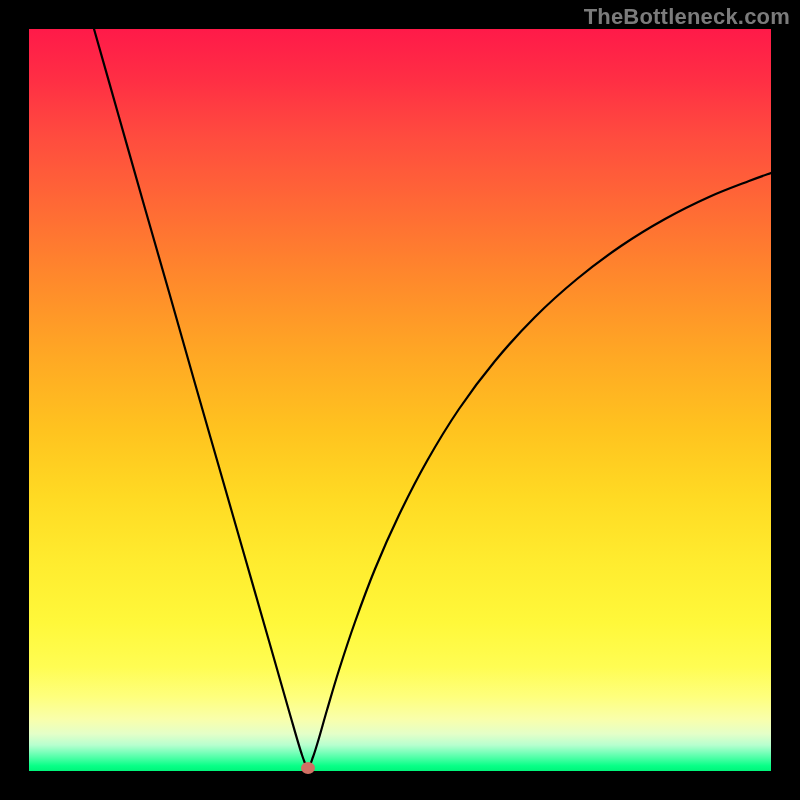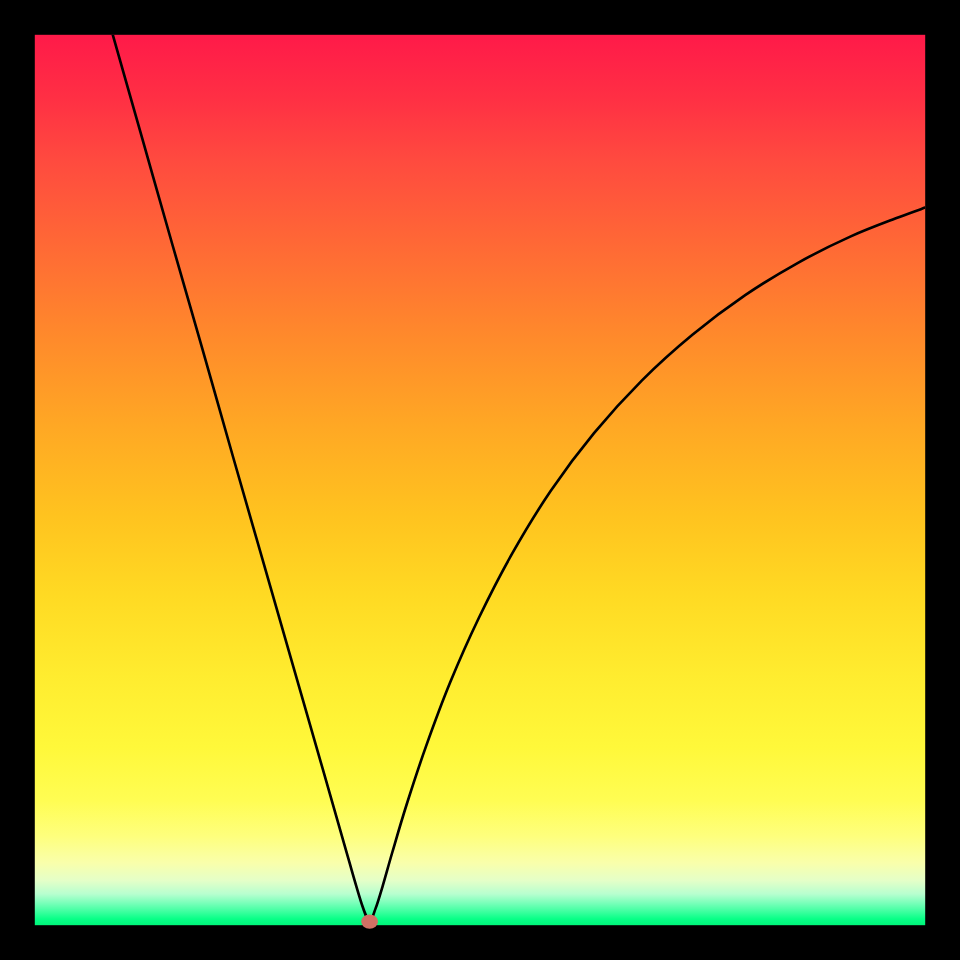--- a/index.html
+++ b/index.html
@@ -70,19 +70,20 @@
     height: 12px;
     border-radius: 50% / 50%;
     background: #d17064;
     transform: translate(-50%, -50%);
   }
 </style>
 </head>
 <body>
 
 <div class="frame">
+  <div class="watermark">TheBottleneck.com</div>
   <div class="plot">
     <svg class="curve" viewBox="0 0 742 742" preserveAspectRatio="none">
       <path id="curve-path" fill="none" stroke="#000" stroke-width="2.2" stroke-linejoin="round" stroke-linecap="round" d="M 65 0 C 69.17 14.67, 81.67 58.67, 90.00 88.00 C 98.33 117.33, 106.67 146.83, 115.00 176.00 C 123.33 205.17, 131.67 233.83, 140.00 263.00 C 148.33 292.17, 156.67 321.83, 165.00 351.00 C 173.33 380.17, 181.67 409.00, 190.00 438.00 C 198.33 467.00, 206.67 496.00, 215.00 525.00 C 223.33 554.00, 232.50 585.83, 240.00 612.00 C 247.50 638.17, 254.50 663.00, 260.00 682.00 C 265.50 701.00, 269.83 716.67, 273.00 726.00 C 276.17 735.33, 277.17 737.67, 279.00 738.00 C 280.83 738.33, 282.17 732.83, 284.00 728.00 C 285.83 723.17, 287.67 716.83, 290.00 709.00 C 292.33 701.17, 294.67 692.33, 298.00 681.00 C 301.33 669.67, 305.33 655.67, 310.00 641.00 C 314.67 626.33, 320.00 609.83, 326.00 593.00 C 332.00 576.17, 338.67 557.83, 346.00 540.00 C 353.33 522.17, 361.33 504.00, 370.00 486.00 C 378.67 468.00, 388.00 449.67, 398.00 432.00 C 408.00 414.33, 418.67 396.67, 430.00 380.00 C 441.33 363.33, 453.33 347.33, 466.00 332.00 C 478.67 316.67, 492.33 301.67, 506.00 288.00 C 519.67 274.33, 533.67 261.83, 548.00 250.00 C 562.33 238.17, 577.33 227.00, 592.00 217.00 C 606.67 207.00, 621.33 198.17, 636.00 190.00 C 650.67 181.83, 666.00 174.33, 680.00 168.00 C 694.00 161.67, 709.67 156.00, 720.00 152.00 C 730.33 148.00, 738.33 145.33, 742.00 144.00"></path>
     </svg>
     <div class="marker" id="min-marker" style="left: 279px; top: 739px; background: rgb(209, 112, 100);"></div>
   </div>
 </div>
 
 </body></html>

